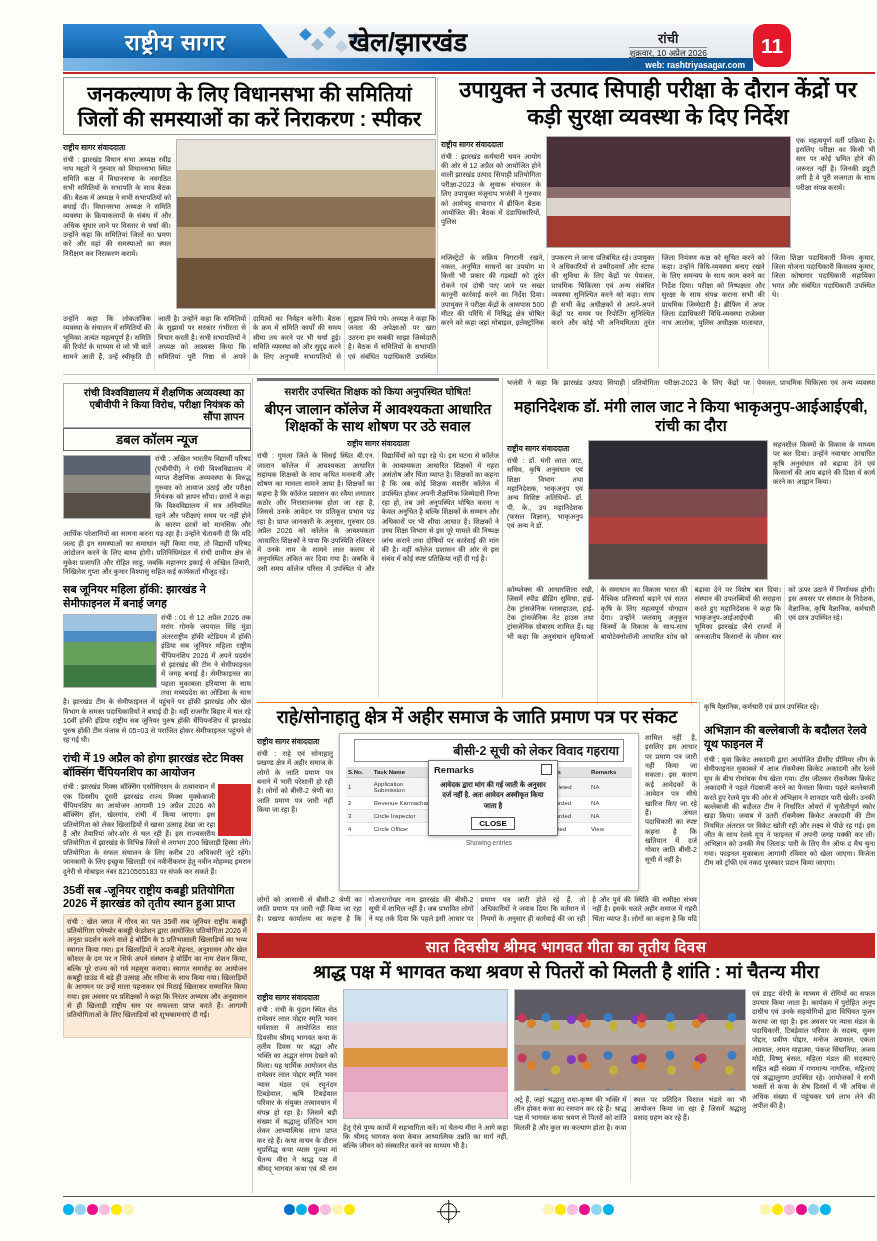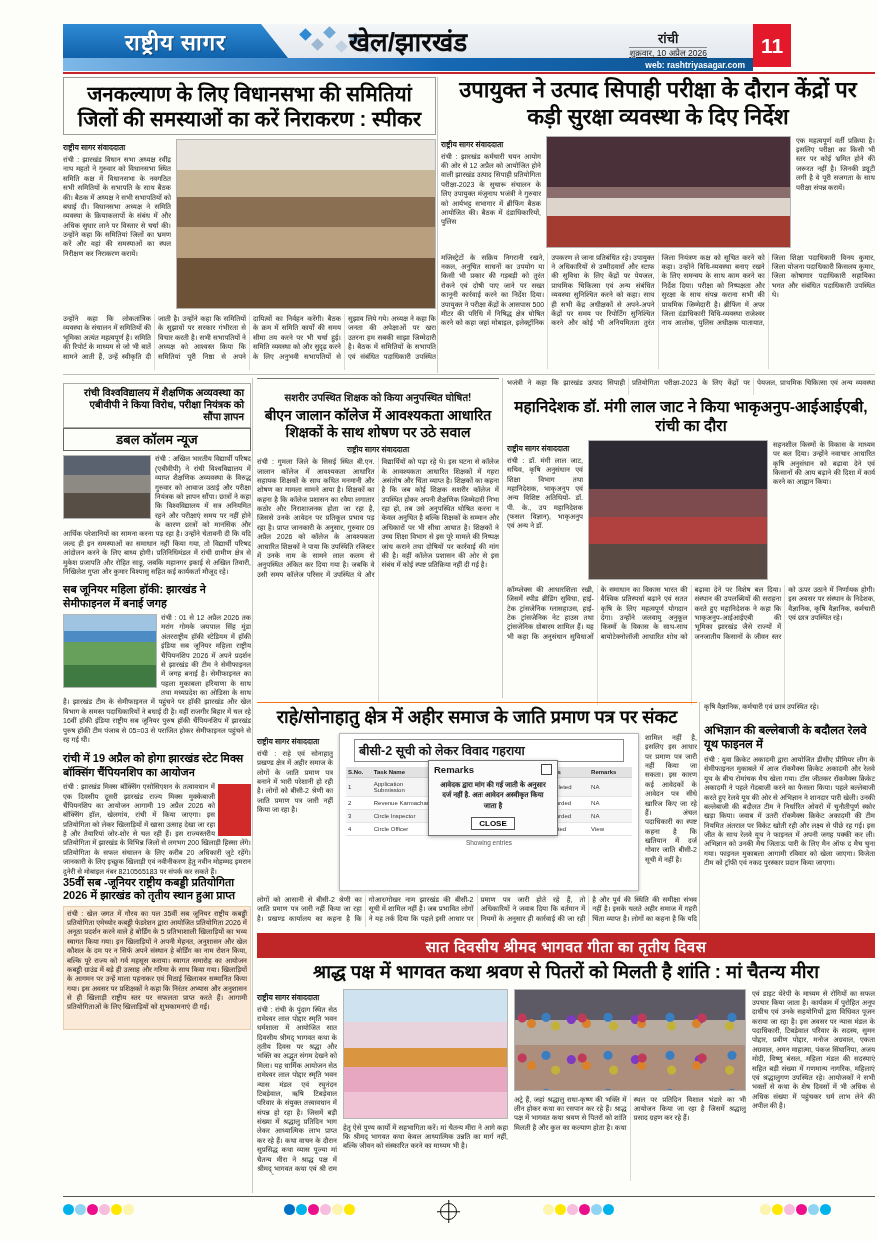--- a/index.html
+++ b/index.html
@@ -15,21 +15,21 @@
   .diamonds i{position:absolute;width:9px;height:9px;transform:rotate(45deg);display:block;}
   .section-title{position:absolute;left:0;right:0;top:0;height:34px;display:flex;align-items:center;justify-content:center;
                  font-size:26px;font-weight:bold;color:#0c0c0c;}
   .mast-right{position:absolute;right:46px;top:8px;text-align:center;line-height:1.15;}
   .mast-city{font-size:13px;font-weight:bold;}
   .mast-date{font-size:8.5px;color:#222;border-top:1px solid #888;padding-top:1px;text-decoration:underline;}
   .mast-row2{position:absolute;left:0;right:38px;bottom:0;height:13px;background:linear-gradient(90deg,#7db8e8,#1668b4 55%,#0d538f);
              display:flex;align-items:center;justify-content:flex-end;padding-right:8px;box-sizing:border-box;}
   .mast-web{color:#fff;font-size:8.5px;font-weight:bold;}
   .page-num{position:absolute;right:0;top:0;width:38px;height:43px;background:#e3182b;color:#fff;display:flex;
-            align-items:center;justify-content:center;font-size:21px;font-weight:bold;}
+            align-items:center;justify-content:center;font-size:21px;font-weight:bold;border-radius:12px;}
   .redline{position:absolute;left:63px;top:72px;width:812px;height:2px;background:#c4232b;}
   
   .sec{position:absolute;box-sizing:border-box;}
   .hl-box{border:1.5px solid #9a9a9a;padding:3px 6px;}
   .hl{font-weight:bold;color:#0b0b0b;text-align:center;line-height:1.22;}
   .byline{font-size:7.6px;font-weight:bold;color:#222;margin:3px 0;}
   .body{font-size:7px;line-height:1.34;text-align:justify;color:#1c1c1c;}
   .cols2{column-count:2;column-gap:7px;column-rule:1px solid #d8d8d8;}
   .cols3{column-count:3;column-gap:7px;column-rule:1px solid #d8d8d8;}
   .cols4{column-count:4;column-gap:7px;column-rule:1px solid #d8d8d8;}
@@ -45,21 +45,21 @@
   .ph-katha{background:linear-gradient(180deg,#cfe2ef 0 25%,#e8d3dd 25% 45%,#d9953f 45% 60%,#e8a7c0 60% 80%,#efc2d4 80% 100%);}
   .ph-crowd{background:
       radial-gradient(circle at 12% 70%,#c23a5a 0 4px,transparent 5px),
       radial-gradient(circle at 30% 80%,#d9822b 0 4px,transparent 5px),
       radial-gradient(circle at 50% 72%,#3a7ec2 0 4px,transparent 5px),
       radial-gradient(circle at 70% 82%,#c2b23a 0 4px,transparent 5px),
       radial-gradient(circle at 88% 74%,#7e3ac2 0 4px,transparent 5px),
       linear-gradient(180deg,#5d5a66 0 30%,#b8aca0 30% 55%,#ad8d7c 55% 100%);background-size:60px 40px,55px 42px,62px 38px,58px 44px,64px 40px,100% 100%;}
   
   .dialog{background:#fff;border:1px solid #b8b8b8;box-shadow:0 1px 3px rgba(0,0,0,.25);padding:5px 6px;position:relative;}
-  .dialog-title{border:1.5px solid #8a8a8a;font-size:12.5px;font-weight:bold;text-align:left;padding:2px 4px;margin:0 8px;}
+  .dialog-title{border:1.5px solid #8a8a8a;font-size:12.5px;font-weight:bold;text-align:right;padding:2px 4px;margin:0 8px;}
   table.bc{width:100%;border-collapse:collapse;margin-top:5px;font-size:6px;}
   table.bc th{background:#e2e2e2;font-weight:bold;text-align:left;padding:2px 2px;border-bottom:1px solid #cfcfcf;}
   table.bc td{padding:3px 2px;border-bottom:1px solid #e4e4e4;color:#333;}
   table.bc tr:nth-child(even) td{background:#f4f4f4;}
   .bc-footer{font-size:6.5px;color:#555;text-align:center;margin-top:3px;}
   .popup{position:absolute;left:88px;top:26px;width:118px;background:#fbfbfb;border:1.5px solid #777;
          box-shadow:0 1px 4px rgba(0,0,0,.3);padding:3px 5px 5px;}
   .popup-head{display:flex;align-items:center;justify-content:space-between;font-size:9.5px;font-weight:bold;}
   .popup-check{width:9px;height:9px;border:1.5px solid #444;display:inline-block;background:#fff;}
   .popup-text{font-size:7px;font-weight:bold;text-align:center;line-height:1.5;margin:5px 2px 6px;}
@@ -160,28 +160,28 @@
       <div class="photo ph-hockey rail-photo" style="width:92px;height:72px;"></div>
       <div class="body">रांची : 01 से 12 अप्रैल 2026 तक मरांग गोमके जयपाल सिंह मुंडा अंतरराष्ट्रीय हॉकी स्टेडियम में हॉकी इंडिया सब जूनियर महिला राष्ट्रीय चैंपियनशिप 2026 में अपने प्रदर्शन से झारखंड की टीम ने सेमीफाइनल में जगह बनाई है। सेमीफाइनल का पहला मुकाबला हरियाणा के साथ तथा मध्यप्रदेश का ओडिसा के साथ है। झारखंड टीम के सेमीफाइनल में पहुंचने पर हॉकी झारखंड और खेल विभाग के समस्त पदाधिकारियों ने बधाई दी है। वहीं राजगीर बिहार में चल रहे 16वीं हॉकी इंडिया राष्ट्रीय सब जूनियर पुरुष हॉकी चैंपियनशिप में झारखंड पुरुष हॉकी टीम पंजाब से 05=03 से पराजित होकर सेमीफाइनल पहुंचने से रह गई थी।</div>
     </div>
 
     <div class="hl" style="font-size:11px;text-align:left;margin-top:8px;">रांची में 19 अप्रैल को होगा झारखंड स्टेट मिक्स बॉक्सिंग चैंपियनशिप का आयोजन</div>
     <div style="margin-top:3px;overflow:hidden;">
       <span class="inset-red"></span>
       <div class="body">रांची : झारखंड मिक्स बॉक्सिंग एसोसिएशन के तत्वावधान में एक दिवसीय दूसरी झारखंड राज्य मिक्स मुक्केबाजी चैंपियनशिप का आयोजन आगामी 19 अप्रैल 2026 को बॉक्सिंग हॉल, खेलगांव, रांची में किया जाएगा। इस प्रतियोगिता को लेकर खिलाड़ियों में खासा उत्साह देखा जा रहा है और तैयारियां जोर-शोर से चल रही हैं। इस राज्यस्तरीय प्रतियोगिता में झारखंड के विभिन्न जिलों से लगभग 200 खिलाड़ी हिस्सा लेंगे। प्रतियोगिता के सफल संचालन के लिए करीब 20 अधिकारी जुटे रहेंगे। जानकारी के लिए इच्छुक खिलाड़ी एवं नवीनीकरण हेतु नवीन मोहम्मद इमरान दुनेरी से मोबाइल नंबर 8210565183 पर संपर्क कर सकते हैं।</div>
     </div>
 
-    <div class="hl" style="font-size:11px;text-align:left;">35वीं सब -जूनियर राष्ट्रीय कबड्डी प्रतियोगिता 2026 में झारखंड को तृतीय स्थान हुआ प्राप्त</div>
+    <div class="hl" style="font-size:11px;text-align:left;margin-top:8px;">35वीं सब -जूनियर राष्ट्रीय कबड्डी प्रतियोगिता 2026 में झारखंड को तृतीय स्थान हुआ प्राप्त</div>
     <div class="body cream" style="margin-top:3px;height:118px;overflow:hidden;">रांची : खेल जगत में गौरव का पल 35वीं सब जूनियर राष्ट्रीय कबड्डी प्रतियोगिता एमेच्योर कबड्डी फेडरेशन द्वारा आयोजित प्रतियोगिता 2026 में अनूठा प्रदर्शन करने वाले हे बोर्डिंग के 5 प्रतिभाशाली खिलाड़ियों का भव्य स्वागत किया गया। इन खिलाड़ियों ने अपनी मेहनत, अनुशासन और खेल कौशल के दम पर न सिर्फ अपने संस्थान हे बोर्डिंग का नाम रोशन किया, बल्कि पूरे राज्य को गर्व महसूस कराया। स्वागत समारोह का आयोजन कबड्डी ग्राउंड में बड़े ही उत्साह और गरिमा के साथ किया गया। खिलाड़ियों के आगमन पर उन्हें माला पहनाकर एवं मिठाई खिलाकर सम्मानित किया गया। इस अवसर पर प्रशिक्षकों ने कहा कि निरंतर अभ्यास और अनुशासन से ही खिलाड़ी राष्ट्रीय स्तर पर सफलता प्राप्त करते हैं। आगामी प्रतियोगिताओं के लिए खिलाड़ियों को शुभकामनाएं दी गईं।</div>
   </div>
 
   <div class="vline" style="left:252px;top:378px;height:815px;"></div>
 
   <div class="sec" style="left:257px;top:378px;width:242px;height:320px;">
-    <div style="border-top:1px solid #737373;padding-top:11px;font-size:10px;font-weight:bold;text-align:center;">सशरीर उपस्थित शिक्षक को किया अनुपस्थित घोषित!</div>
+    <div style="border-top:3px solid #737373;padding-top:3px;font-size:10px;font-weight:bold;text-align:center;">सशरीर उपस्थित शिक्षक को किया अनुपस्थित घोषित!</div>
     <div class="hl" style="font-size:14px;margin-top:3px;">बीएन जालान कॉलेज में आवश्यकता आधारित शिक्षकों के साथ शोषण पर उठे सवाल</div>
     <div class="byline" style="text-align:center;">राष्ट्रीय सागर संवाददाता</div>
     <div class="body cols2" style="height:246px;overflow:hidden;">रांची : गुमला जिले के सिसई स्थित बी.एन. जालान कॉलेज में आवश्यकता आधारित सहायक शिक्षकों के साथ कथित मनमानी और शोषण का मामला सामने आया है। शिक्षकों का कहना है कि कॉलेज प्रशासन का रवैया लगातार कठोर और निराशाजनक होता जा रहा है, जिससे उनके आवेदन पर प्रतिकूल प्रभाव पड़ रहा है। प्राप्त जानकारी के अनुसार, गुरुवार 09 अप्रैल 2026 को कॉलेज के आवश्यकता आधारित शिक्षकों ने पाया कि उपस्थिति रजिस्टर में उनके नाम के सामने लाल कलम से अनुपस्थित अंकित कर दिया गया है। जबकि वे उसी समय कॉलेज परिसर में उपस्थित थे और विद्यार्थियों को पढ़ा रहे थे। इस घटना से कॉलेज के आवश्यकता आधारित शिक्षकों में गहरा असंतोष और चिंता व्याप्त है। शिक्षकों का कहना है कि जब कोई शिक्षक सशरीर कॉलेज में उपस्थित होकर अपनी शैक्षणिक जिम्मेदारी निभा रहा हो, तब उसे अनुपस्थित घोषित करना न केवल अनुचित है बल्कि शिक्षकों के सम्मान और अधिकारों पर भी सीधा आघात है। शिक्षकों ने उच्च शिक्षा विभाग से इस पूरे मामले की निष्पक्ष जांच कराने तथा दोषियों पर कार्रवाई की मांग की है। वहीं कॉलेज प्रशासन की ओर से इस संबंध में कोई स्पष्ट प्रतिक्रिया नहीं दी गई है।</div>
   </div>
 
   <div class="vline" style="left:502px;top:378px;height:320px;"></div>
 
   <div class="sec" style="left:507px;top:378px;width:368px;height:320px;">
     <div class="body cols3" style="height:17px;overflow:hidden;">भजंत्री ने कहा कि झारखंड उत्पाद सिपाही प्रतियोगिता परीक्षा-2023 के लिए केंद्रों पर पेयजल, प्राथमिक चिकित्सा एवं अन्य व्यवस्था की जाएगी। सहायिका भगत और संबंधित पदाधिकारी उपस्थित थे।</div>
     <div class="hl" style="font-size:15.5px;margin-top:3px;">महानिदेशक डॉ. मंगी लाल जाट ने किया भाकृअनुप-आईआईएबी, रांची का दौरा</div>

